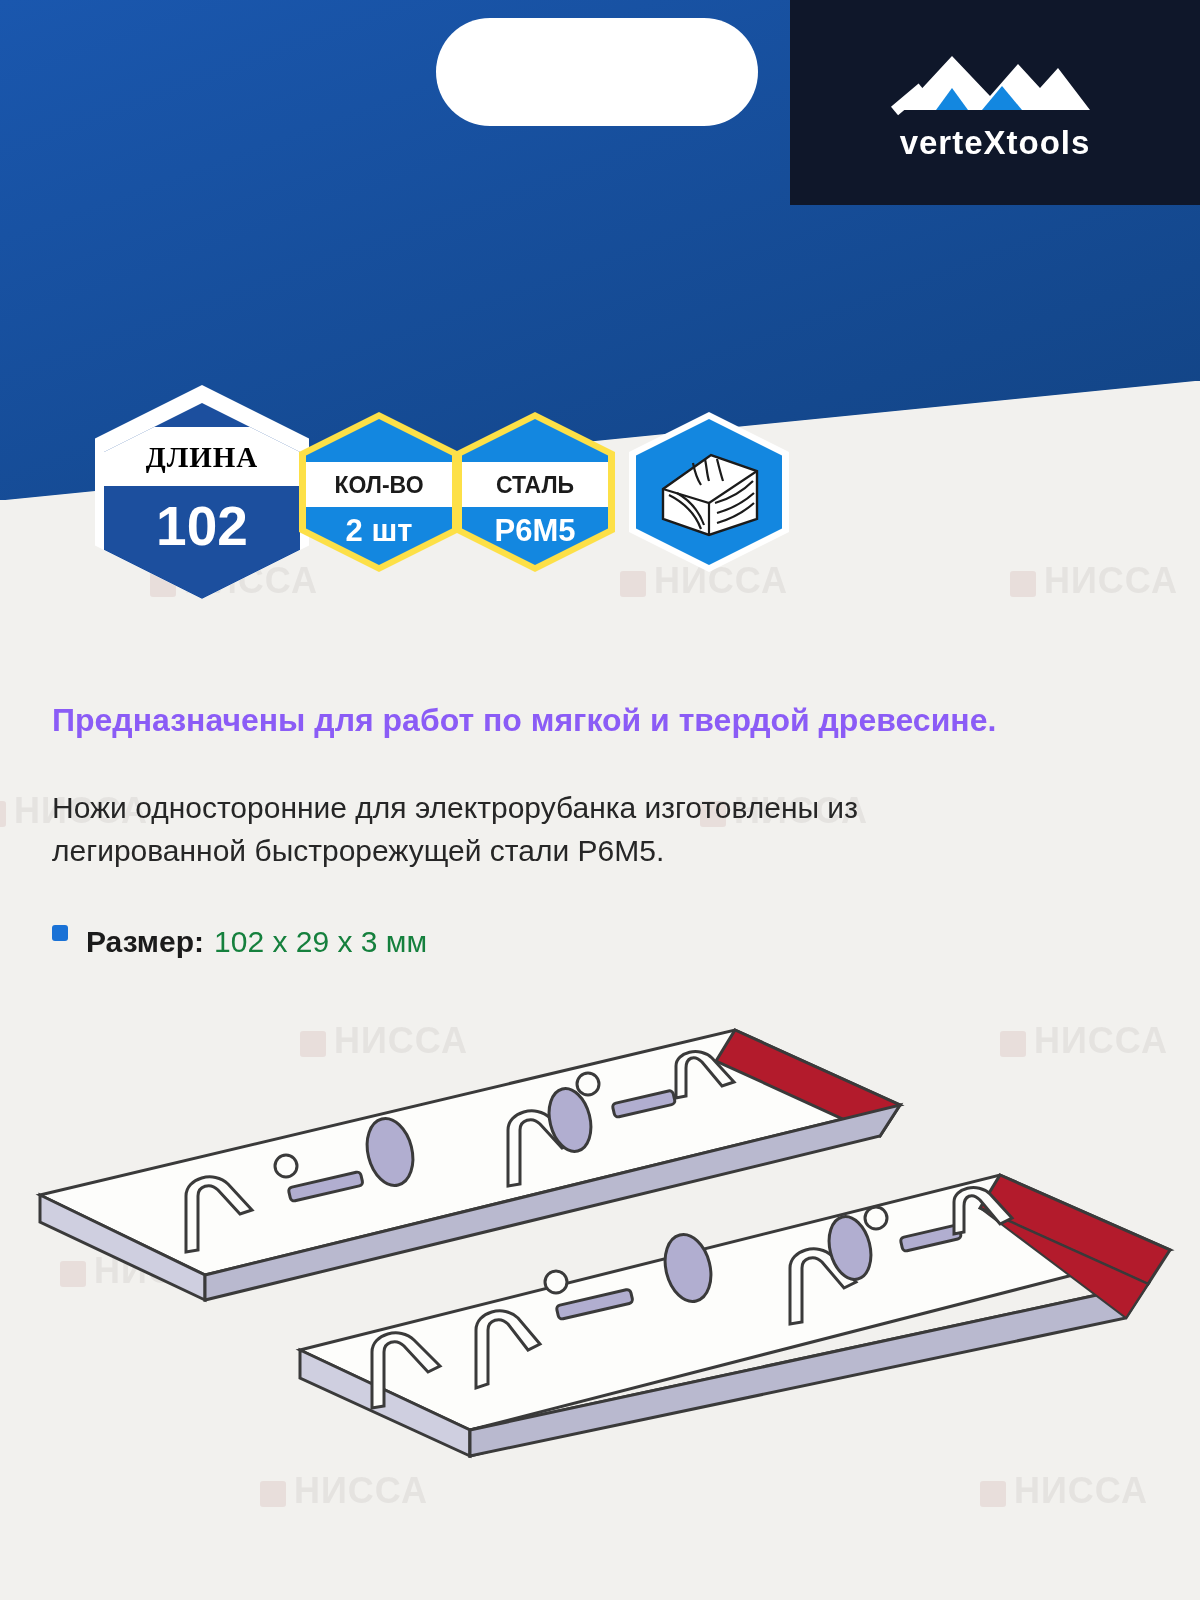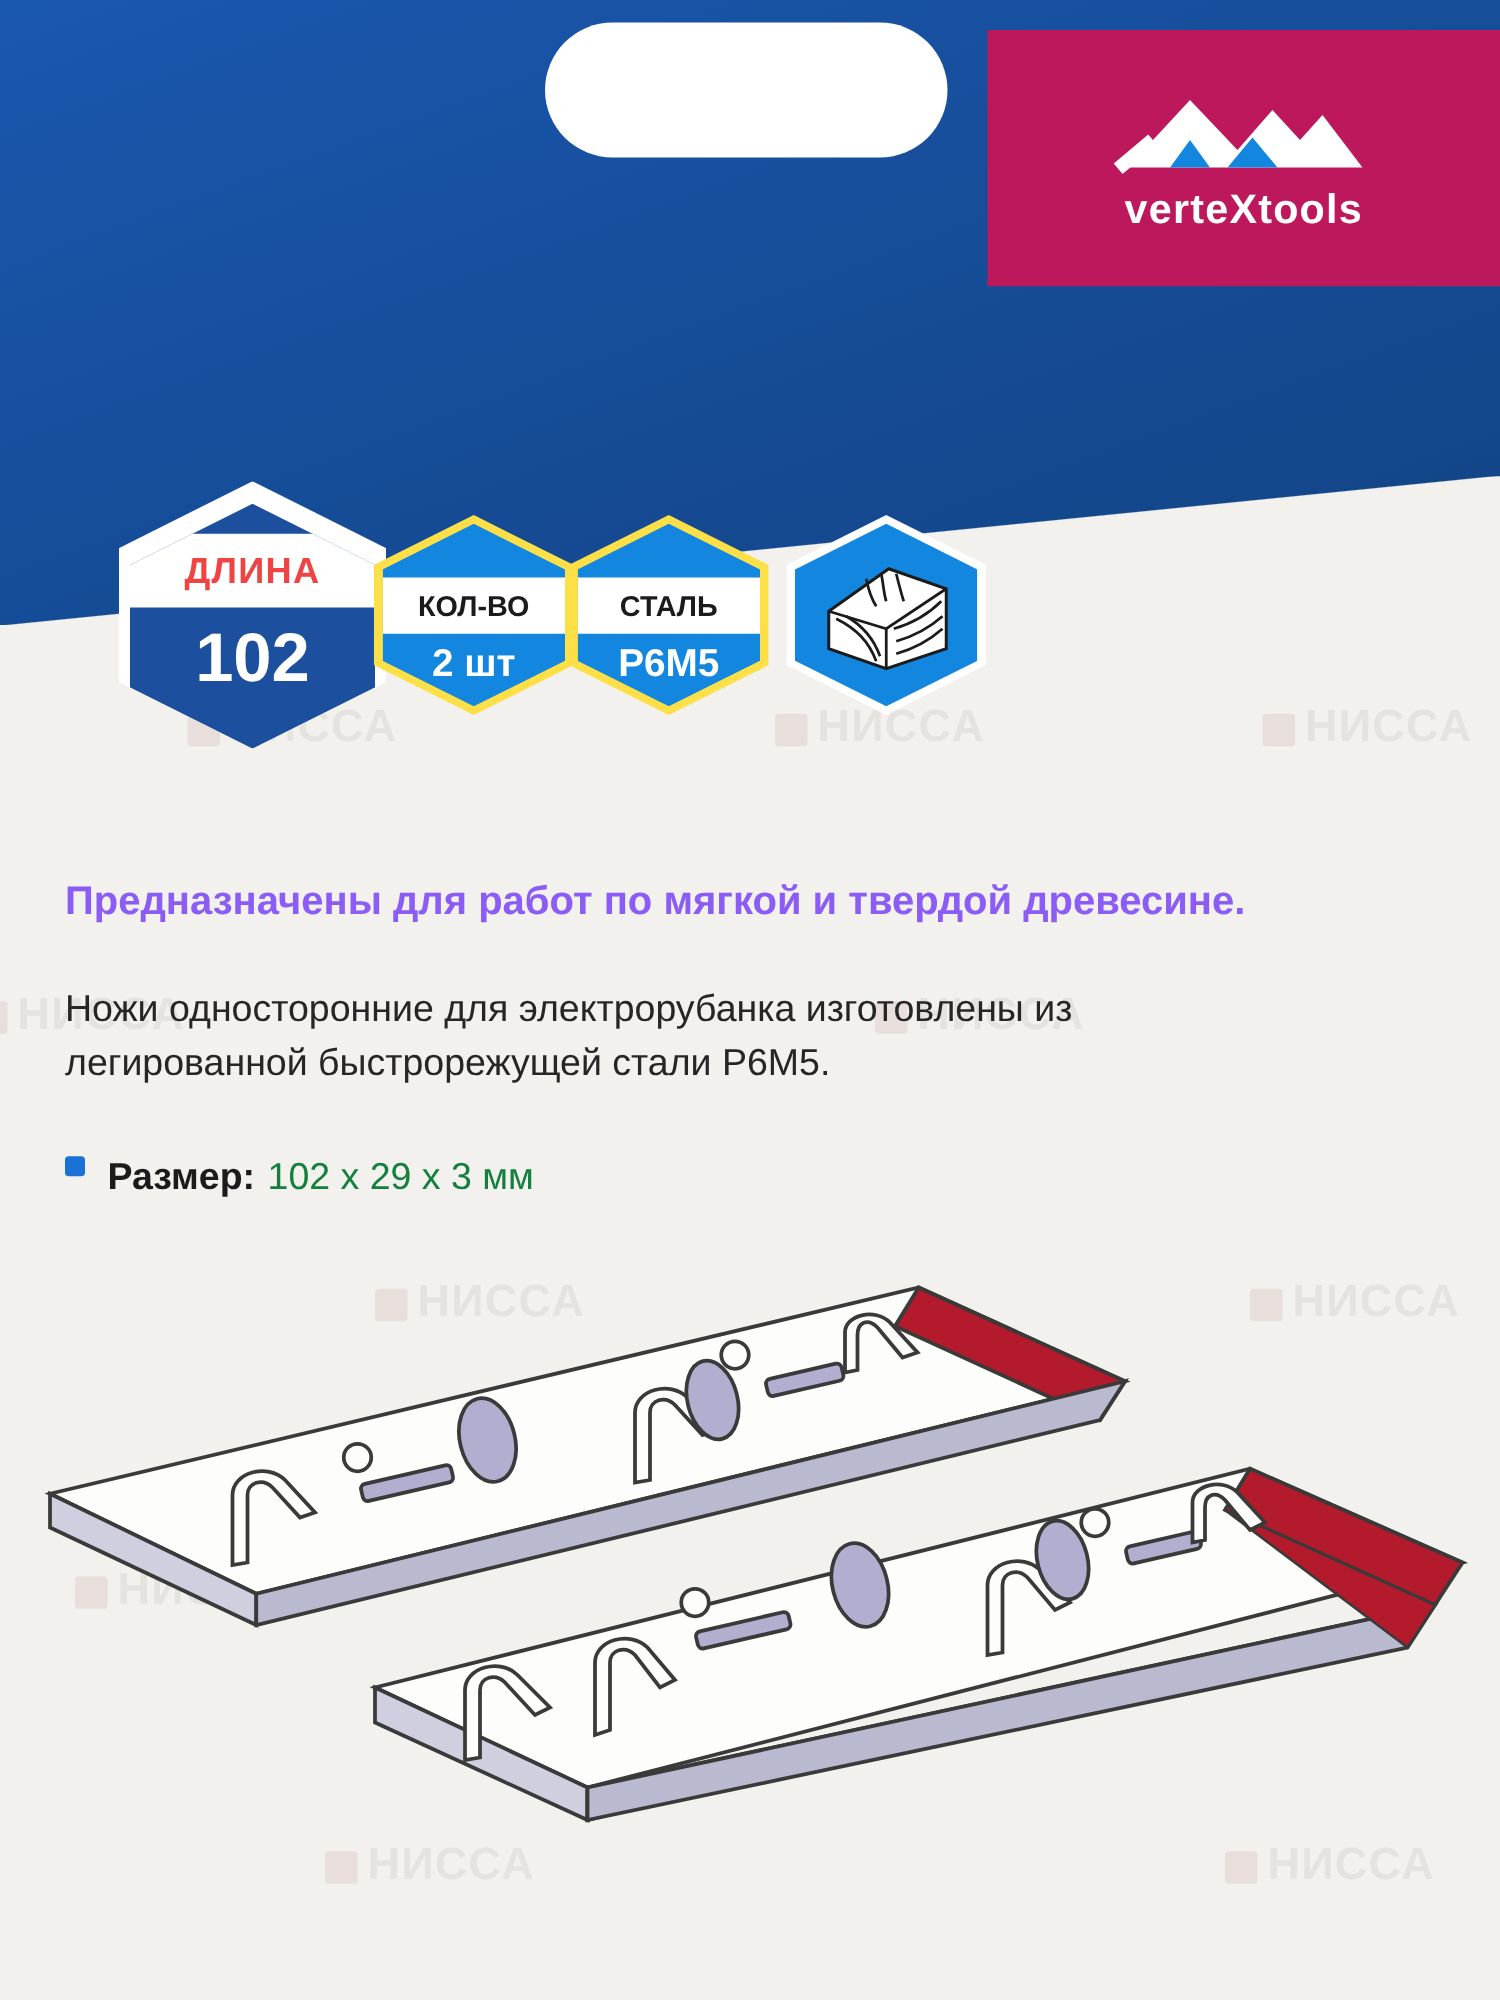--- a/index.html
+++ b/index.html
@@ -91,27 +91,26 @@
     letter-spacing: 1px;
     line-height: 1.12;
     max-width: 700px;
   }
 
   
   .brand {
     position: absolute;
     right: 0; top: 0;
     width: 410px; height: 205px;
-    background: #be185d;
+    background: #0f172a;
     z-index: 4;
     display: flex;
     flex-direction: column;
     align-items: center;
     justify-content: center;
-    margin-top: 24px;
   }
   .brand-mark { width: 210px; height: 74px; }
   .brand-text {
     margin-top: 6px;
     font-size: 33px;
     font-weight: 800;
     color: #ffffff;
     letter-spacing: 1px;
   }
   .brand-text .x { color: #ffffff; }
@@ -144,26 +143,27 @@
     background: #1c4f9e;
     clip-path: polygon(50% 0%, 100% 25%, 100% 75%, 50% 100%, 0% 75%, 0% 25%);
     display: flex; flex-direction: column;
     align-items: center; justify-content: center;
     position: relative;
     top: 9px;
   }
   .hex-big-top {
     width: 196px;
     background: #ffffff;
-    color: #ef4444;
+    color: #000000;
     font-size: 29px;
     font-weight: 800;
     letter-spacing: 1px;
     padding: 14px 0 12px;
     text-align: center;
+    font-family: Liberation Serif, serif;
   }
   .hex-big-bottom {
     font-size: 55px;
     font-weight: 800;
     color: #ffffff;
     padding: 8px 0 18px;
   }
   .hex-sm {
     width: 160px; height: 160px;
     background: #fde047;

